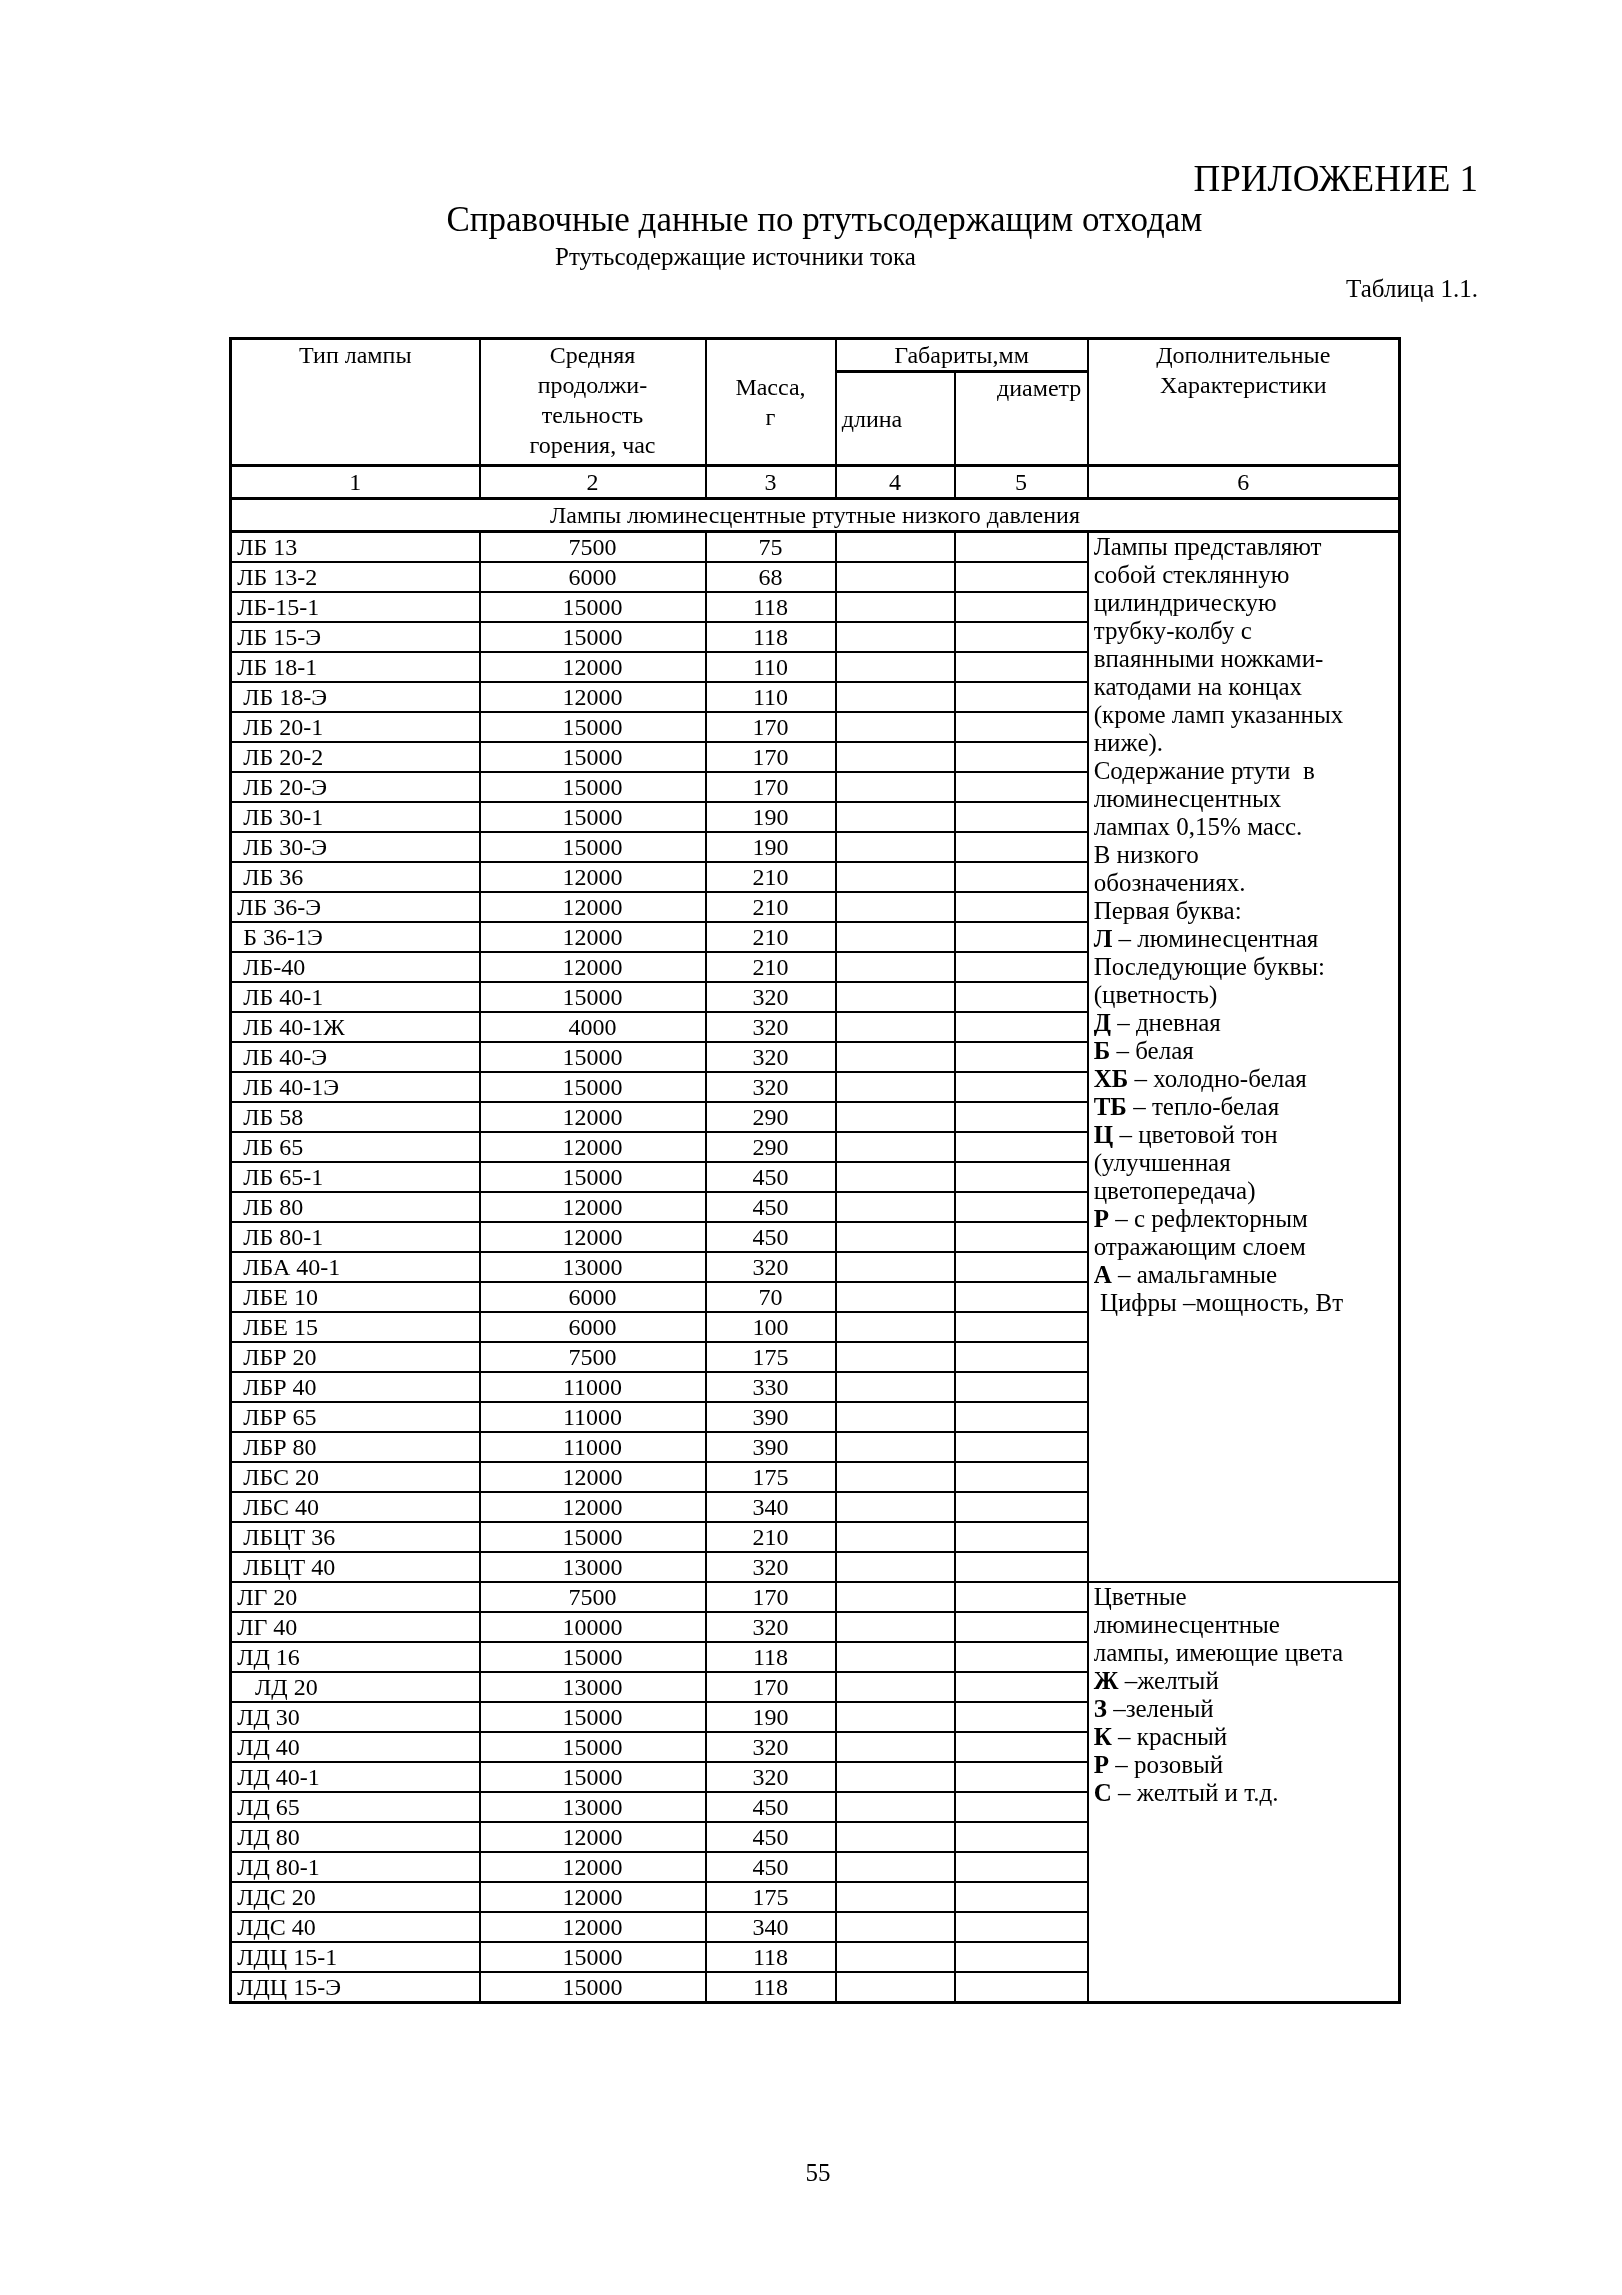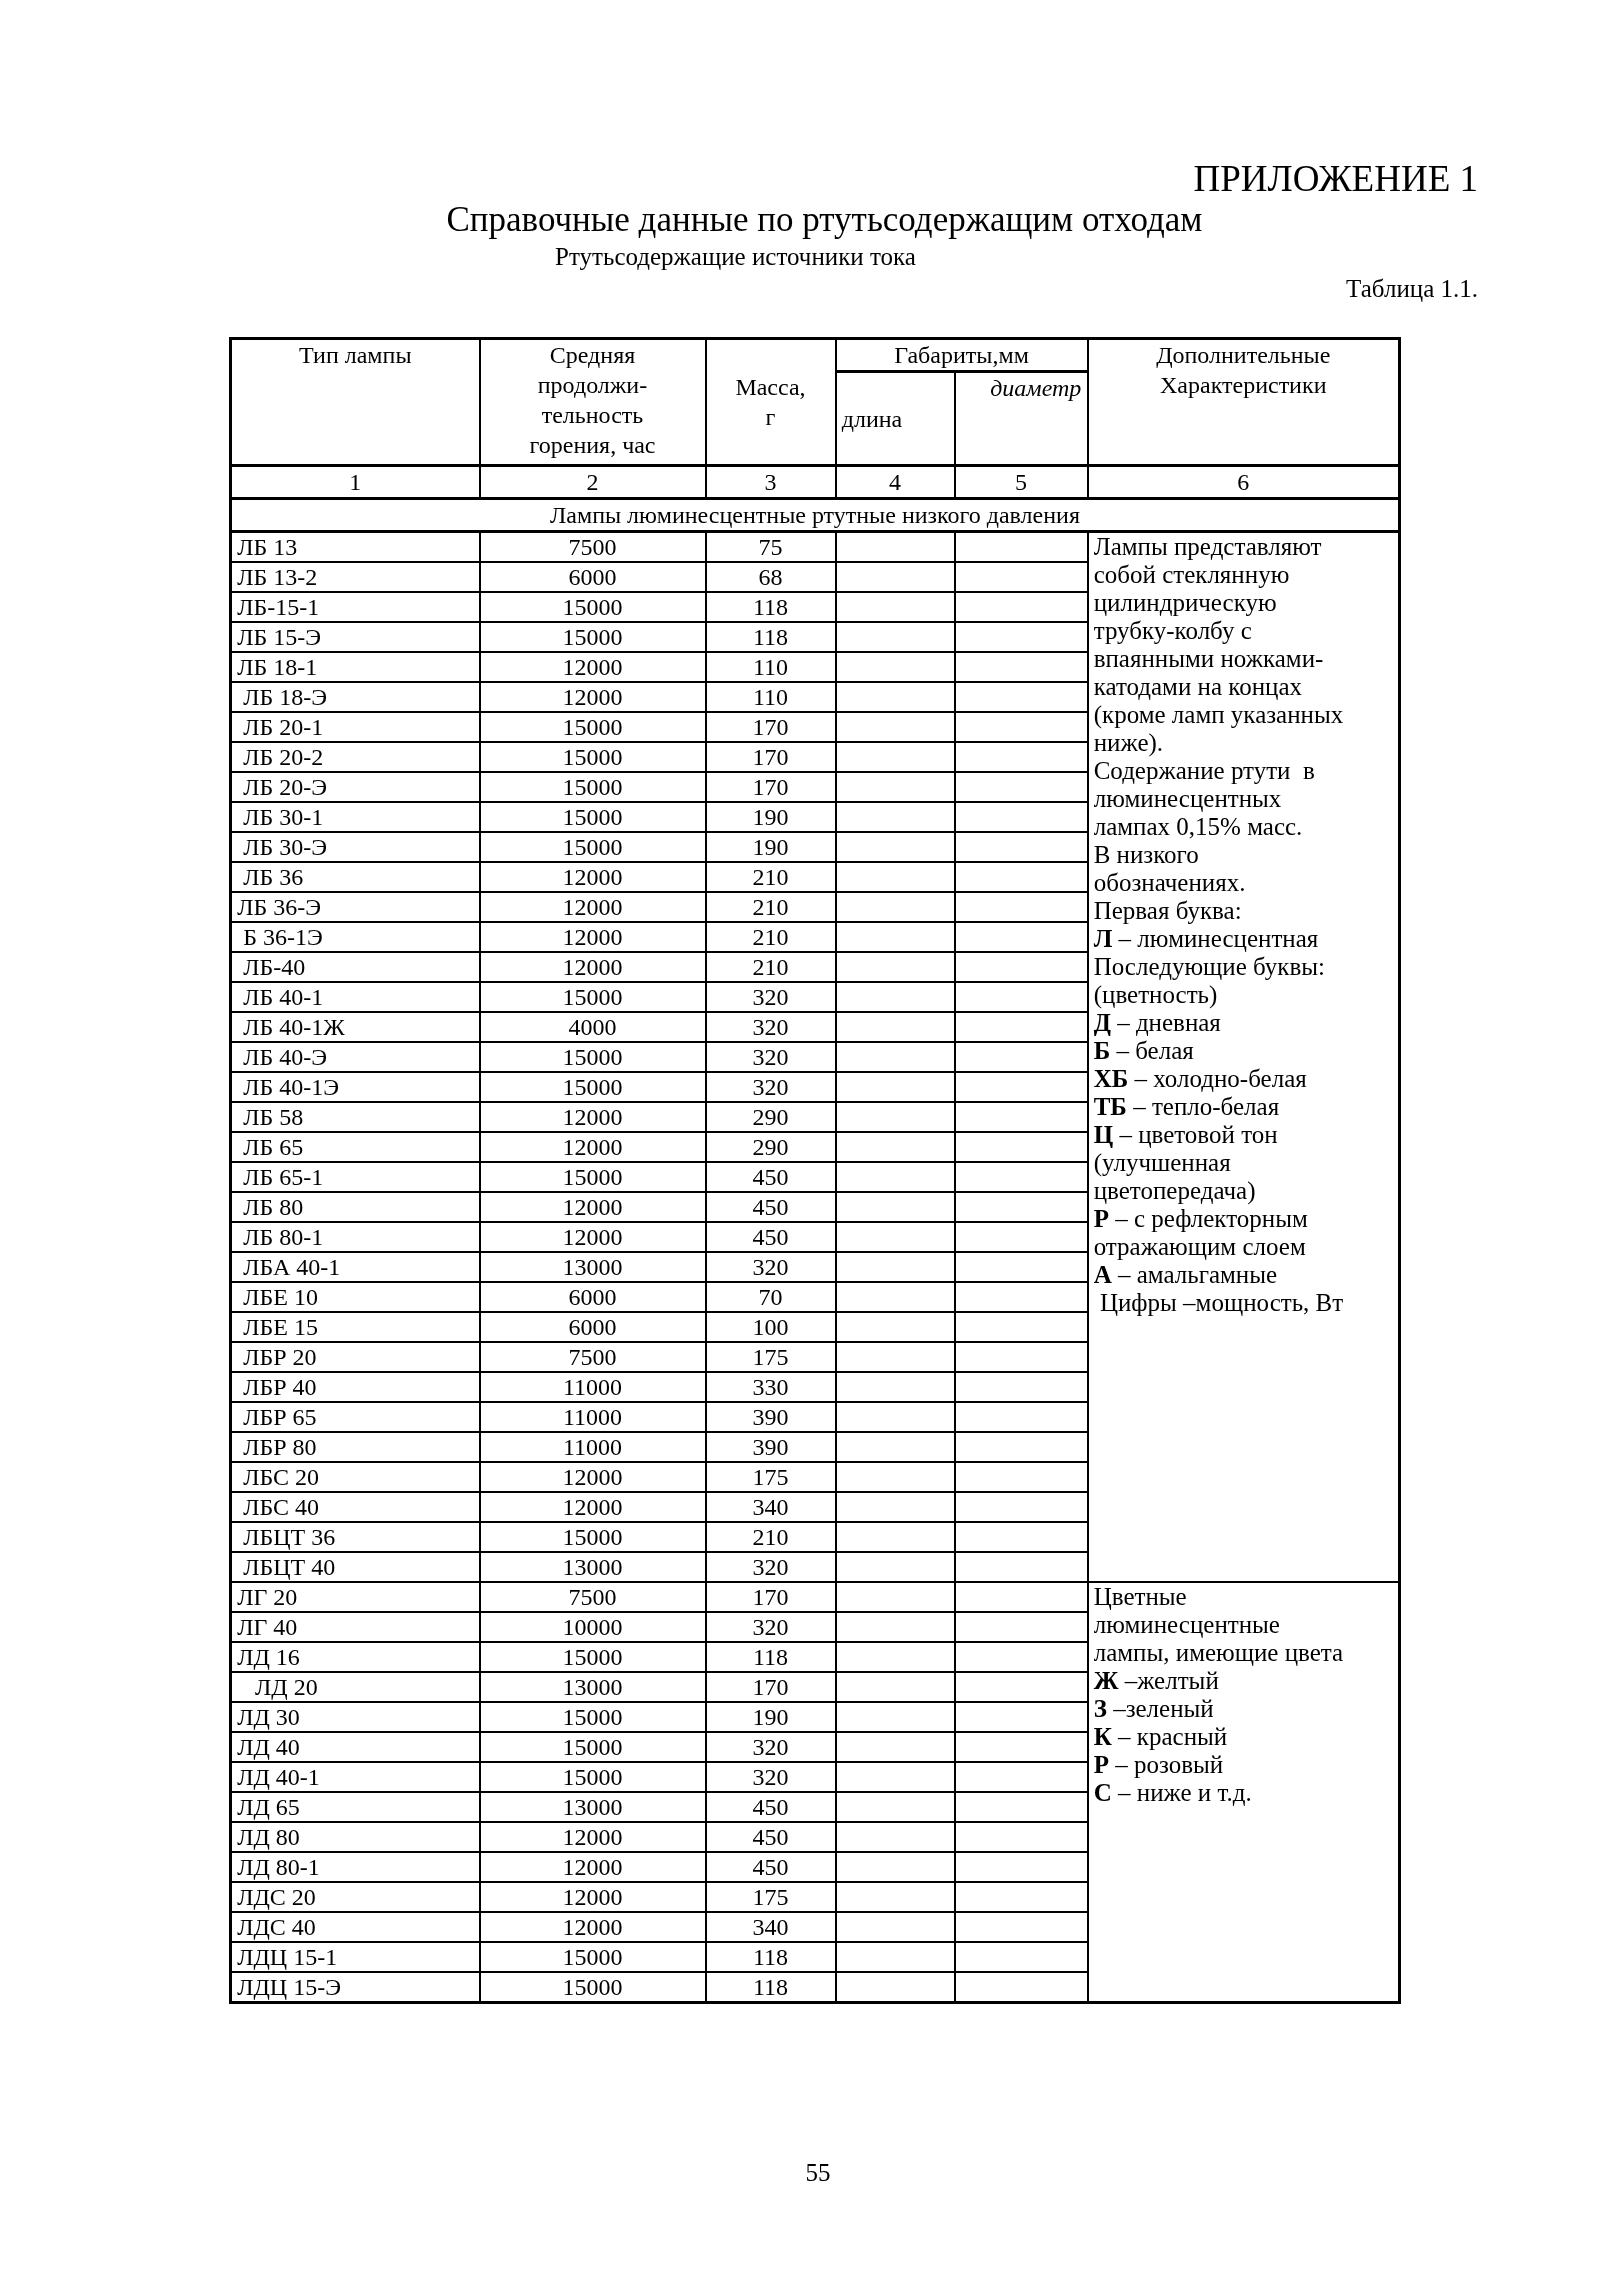--- a/index.html
+++ b/index.html
@@ -55,21 +55,21 @@
         <span>г</span>
       </th>
       <th class="hdr" colspan="2" style="border-bottom:3.3px solid #000;"><span>Габариты,мм</span></th>
       <th class="hdr" rowspan="2">
         <span>Дополнительные</span><br>
         <span>Характеристики</span>
       </th>
     </tr>
     <tr style="height:94px;">
       <th style="text-align:left; vertical-align:middle;"><span>длина</span></th>
-      <th style="text-align:right;font-style:italic;"><span>диаметр</span></th>
+      <th style="text-align:right;"><span>диаметр</span></th>
     </tr>
     <tr class="num-row">
       <td>1</td>
       <td>2</td>
       <td>3</td>
       <td>4</td>
       <td>5</td>
       <td>6</td>
     </tr>
     <tr class="section-row">
@@ -359,21 +359,21 @@
         <td class="c-num"></td>
         <td class="c-num"></td>
         <td class="note" rowspan="14">
           <span class="note-line"><span style="white-space: pre;">Цветные</span></span>
           <span class="note-line"><span style="white-space: pre;">люминесцентные</span></span>
           <span class="note-line"><span style="white-space: pre;">лампы, имеющие цвета</span></span>
           <span class="note-line"><b>Ж</b><span style="white-space: pre;"> –желтый</span></span>
           <span class="note-line"><b>З</b><span style="white-space: pre;"> –зеленый</span></span>
           <span class="note-line"><b>К</b><span style="white-space: pre;"> – красный</span></span>
           <span class="note-line"><b>Р</b><span style="white-space: pre;"> – розовый</span></span>
-          <span class="note-line"><b>С</b><span style="white-space: pre;"> – ниже и т.д.</span></span>
+          <span class="note-line"><b>С</b><span style="white-space: pre;"> – желтый и т.д.</span></span>
         </td>
       </tr>
       <tr class="data">
         <td class="c-type" style="white-space: pre;">ЛГ 40</td>
         <td class="c-num">10000</td>
         <td class="c-num">320</td>
         <td class="c-num"></td>
         <td class="c-num"></td>
       </tr>
       <tr class="data">

